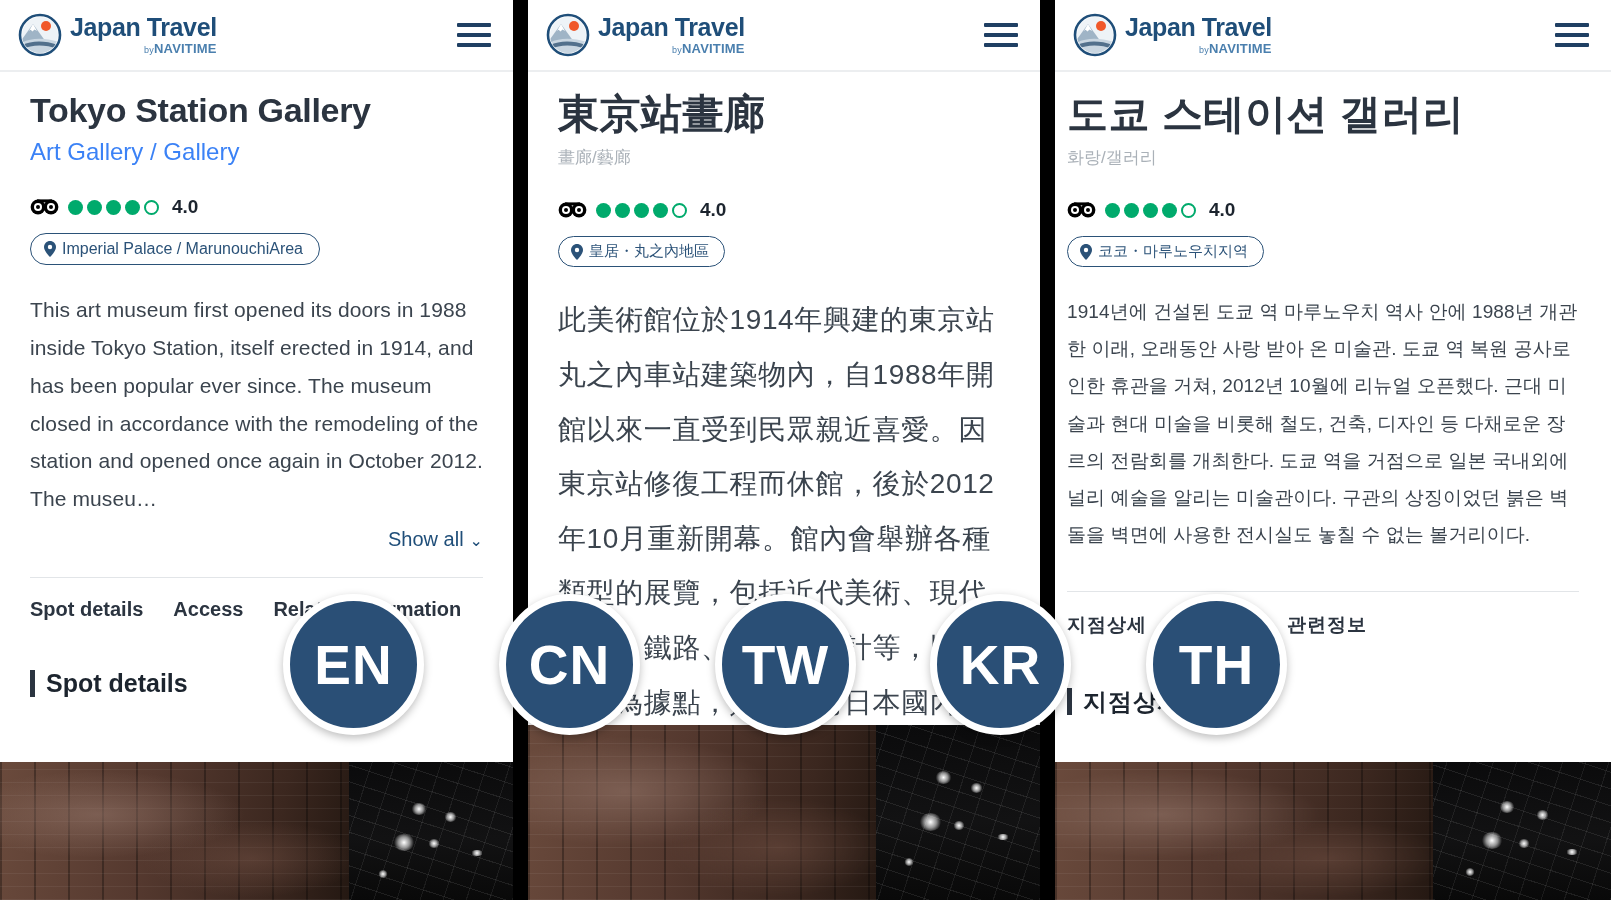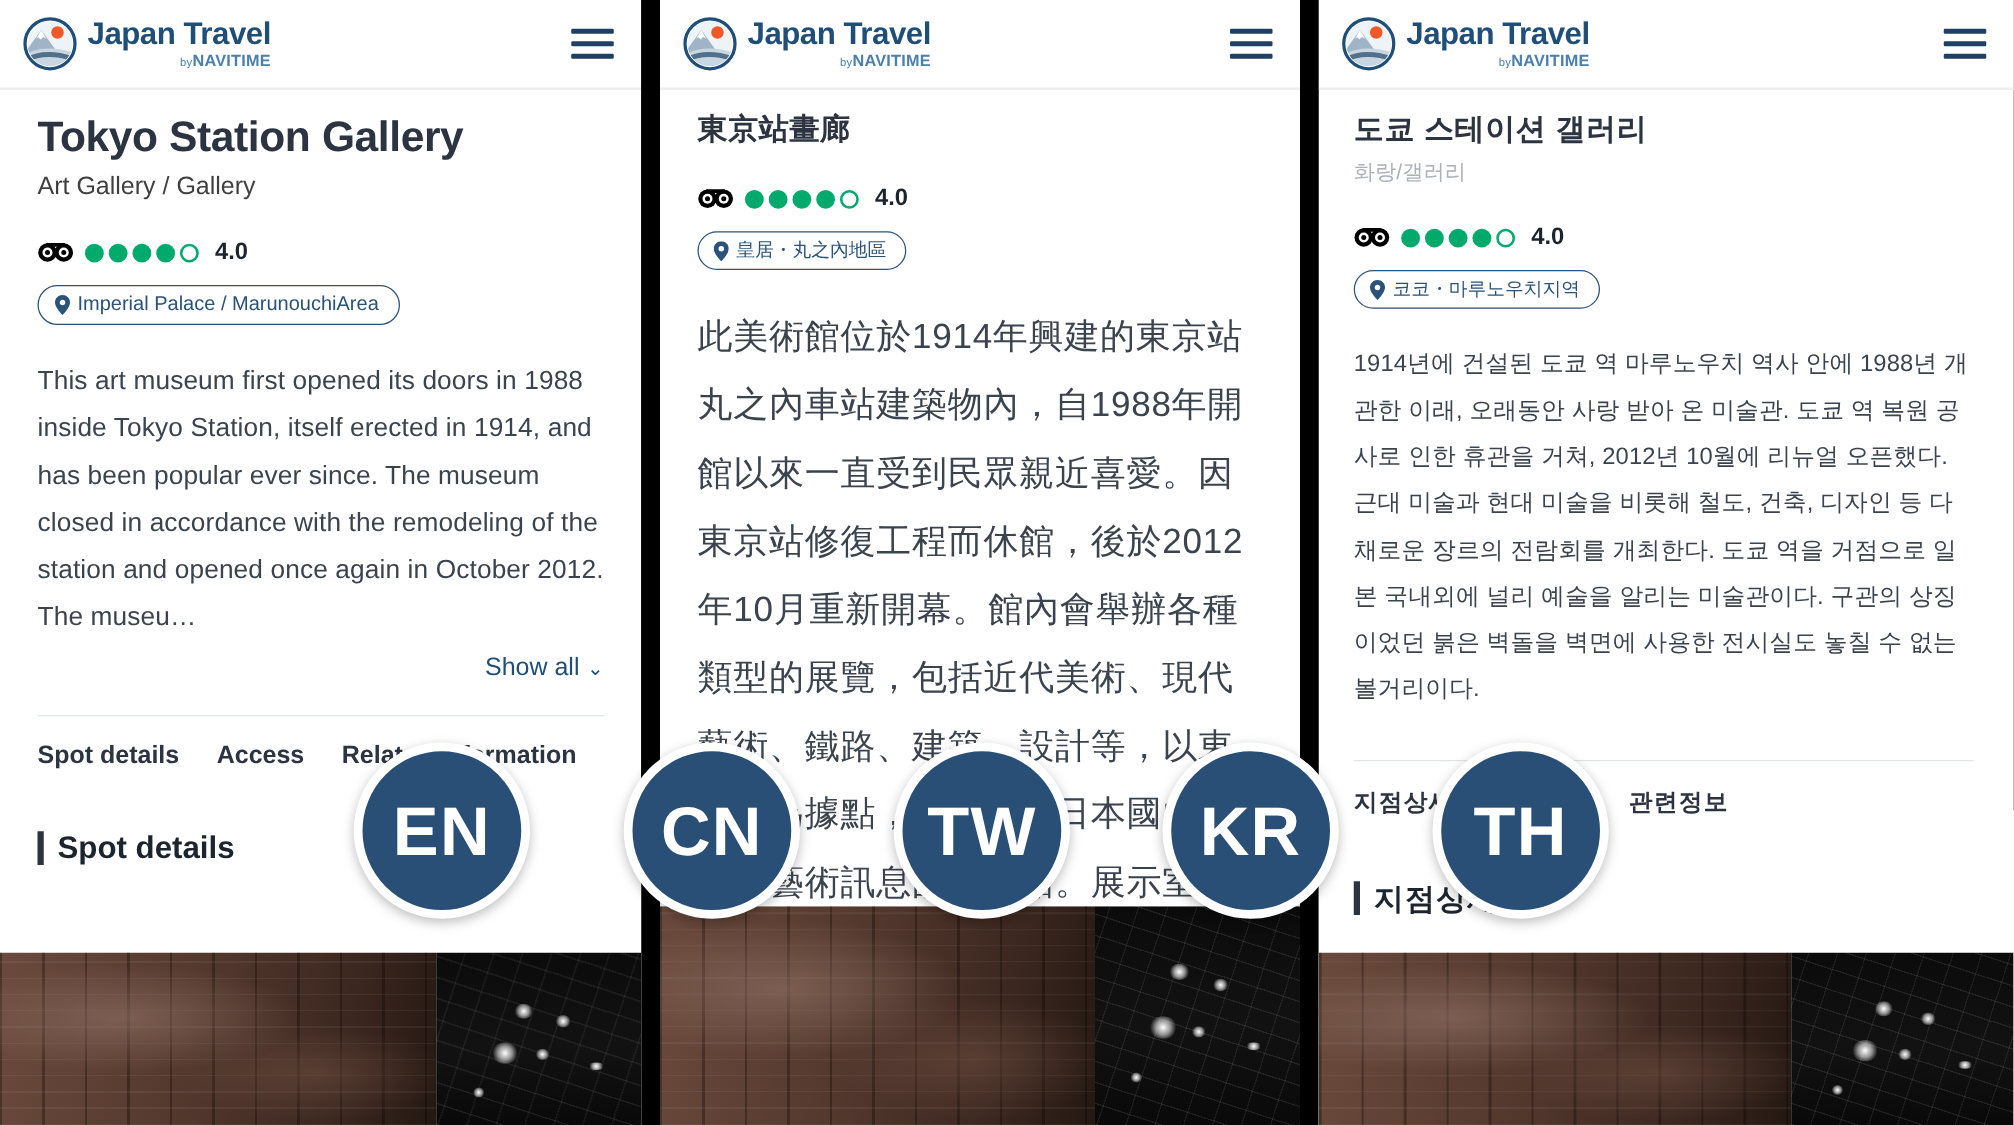--- a/index.html
+++ b/index.html
@@ -55,30 +55,30 @@
   .logo-text .l2 {
     font-size: 13px; font-weight: 700; color: #4a7fae;
     text-align: right; margin-top: 2px; letter-spacing: 0.2px;
   }
   .logo-text .l2 .by { font-size: 9px; font-weight: 400; }
   .hamburger { width: 34px; height: 24px; display: flex; flex-direction: column; justify-content: space-between; cursor: pointer; }
   .hamburger i { display: block; height: 4px; background: #1f3f63; border-radius: 1px; }
 
   
   .body { padding: 18px 30px 0 30px; position: relative; }
-  .body.kr { padding-left: 28px; padding-right: 32px; }
+  .body.kr { padding-left: 12px; padding-right: 32px; }
 
   h1.title {
     font-size: 34px; font-weight: 700; color: #2b3440;
     letter-spacing: -0.3px; line-height: 1.18;
   }
-  h1.title.cjk { font-size: 24px; letter-spacing: 0.5px; }
+  h1.title.cjk { font-size: 41px; letter-spacing: 0.5px; }
   .subtitle {
     margin-top: 8px;
-    font-size: 20px; color: #404040; font-weight: 400;
+    font-size: 24px; color: #3b82f6; font-weight: 400;
   }
   .subtitle.cjk { font-size: 17px; color: #aab1b8; margin-top: 8px; }
 
   .rating { display: flex; align-items: center; gap: 9px; margin-top: 30px; }
   .ta-owl { width: 29px; height: 18px; flex: 0 0 29px; }
   .dots { display: flex; gap: 4px; align-items: center; }
   .dot { width: 15px; height: 15px; border-radius: 50%; background: #00aa6c; }
   .dot.empty { background: transparent; border: 2px solid #00aa6c; }
   .score { font-size: 19px; font-weight: 700; color: #1c242e; margin-left: 4px; }
 
@@ -317,20 +317,21 @@
       </div>
       <div class="hamburger">
           <i></i>
           <i></i>
           <i></i>
         </div>
     </div>
 
     <div class="body">
       <h1 class="title cjk">東京站畫廊</h1>
+      <div class="subtitle cjk">畫廊/藝廊</div>
 
       <div class="rating">
         <span class="ta-owl">
           <svg viewBox="0 0 29 18" width="29" height="18">
             <ellipse cx="8" cy="9" rx="7.4" ry="7.4" fill="#000"></ellipse>
             <ellipse cx="21" cy="9" rx="7.4" ry="7.4" fill="#000"></ellipse>
             <rect x="7" y="1.4" width="15" height="3" fill="#000"></rect>
             <circle cx="8" cy="9" r="4" fill="#fff"></circle>
               <circle cx="21" cy="9" r="4" fill="#fff"></circle>
             <circle cx="8" cy="9" r="2" fill="#000"></circle>

